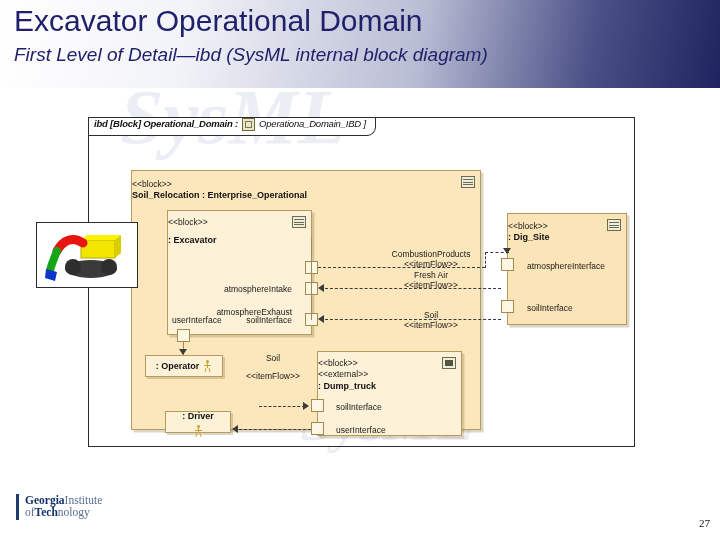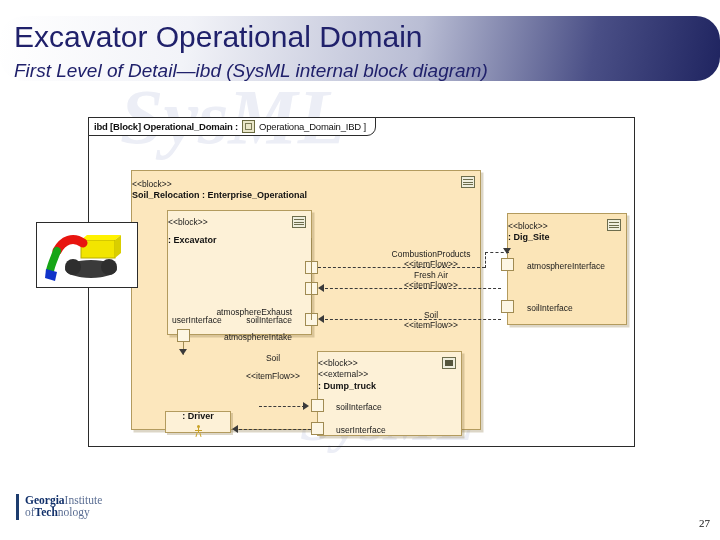--- a/index.html
+++ b/index.html
@@ -4,23 +4,22 @@
 <style>
   html,body{margin:0;padding:0;}
   body{
     width:720px;height:540px;position:relative;overflow:hidden;
     background:#ffffff;
     font-family:"Liberation Sans", sans-serif;
   }
 
   
   .header{
-    position:absolute;left:0;top:16px;width:720px;height:65px;
+    position:absolute;left:0;top:0;width:720px;height:88px;
     background:linear-gradient(100deg,#ffffff 0%,#f2f3f8 26%,#b9bdd4 58%,#4a4f86 82%,#1f2460 100%);
-    border-radius:24px;
   }
   .header-title{
     position:absolute;left:14px;top:4px;
     font-size:30px;line-height:34px;font-weight:400;
     color:#20216b;letter-spacing:0px;white-space:nowrap;
   }
   .header-sub{
     position:absolute;left:14px;top:44px;
     font-size:19px;line-height:22px;font-style:italic;font-weight:400;
     color:#20216b;white-space:nowrap;
@@ -38,21 +37,21 @@
 
   
   .diagram-frame{
     position:absolute;left:88px;top:117px;width:547px;height:330px;
     background:transparent;border:1.4px solid #2b2b2b;box-sizing:border-box;
   }
   .frame-tab{
     position:absolute;left:-1px;top:-1px;height:19px;
     background:#ffffff;border:1.4px solid #2b2b2b;box-sizing:border-box;
     border-radius:0 0 9px 0;padding:0 9px 0 5px;
-    display:flex;align-items:center;gap:4px;white-space:nowrap;
+    display:flex;gap:4px;white-space:nowrap;font-style:italic;
   }
   .frame-tab .ft-text{font-size:9.5px;color:#111;letter-spacing:-.2px;}
   .frame-tab .ft-bold{font-weight:bold;}
   .ibd-icon{
     width:11px;height:11px;flex:0 0 11px;
     border:1px solid #6b6b40;background:#e9e6c8;position:relative;
   }
   .ibd-icon::before{
     content:"";position:absolute;left:2px;top:2px;right:2px;bottom:2px;
     border:1px solid #7a7a55;
@@ -198,21 +197,21 @@
   </div>
 
   <div class="blk excavator">
     <div class="blk-hdr" style="position:absolute;left:0;right:0;top:6px;">
       <div class="stereo">&lt;&lt;block&gt;&gt;</div>
       <div class="bname" style="margin-top:7px;">: Excavator</div>
     </div>
     <div class="corner-icon"></div>
 
     <div class="plabel" style="right:19px;top:52px;margin-top:44px;">atmosphereExhaust</div>
-    <div class="plabel" style="right:19px;top:73px;margin-top:48px;">atmosphereIntake</div>
+    <div class="plabel" style="right:19px;top:73px;">atmosphereIntake</div>
     <div class="plabel" style="right:19px;top:104px;">soilInterface</div>
     <div class="plabel" style="left:4px;top:104px;">userInterface</div>
   </div>
 
   <div class="port" style="left:216px;top:143px;"></div>
   <div class="port" style="left:216px;top:164px;"></div>
   <div class="port" style="left:216px;top:195px;"></div>
   <div class="port" style="left:88px;top:211px;"></div>
 
   <div class="blk digsite">
@@ -233,20 +232,30 @@
       <div class="stereo">&lt;&lt;external&gt;&gt;</div>
       <div class="bname" style="margin-top:1px;">: Dump_truck</div>
     </div>
     <div class="corner-icon mono"></div>
     <div class="plabel" style="left:18px;top:50px;">soilInterface</div>
     <div class="plabel" style="left:18px;top:73px;">userInterface</div>
   </div>
   <div class="port" style="left:222px;top:281px;"></div>
   <div class="port" style="left:222px;top:304px;"></div>
 
+  <div class="actor operator">
+    <span>: Operator</span>
+    <span class="stick">
+      <i class="head"></i>
+        <i class="body"></i>
+        <i class="arms"></i>
+        <i class="lg1"></i>
+        <i class="lg2"></i>
+    </span>
+  </div>
   <div class="actor driver">
     <span>: Driver</span>
     <span class="stick">
       <i class="head"></i>
         <i class="body"></i>
         <i class="arms"></i>
         <i class="lg1"></i>
         <i class="lg2"></i>
     </span>
   </div>

